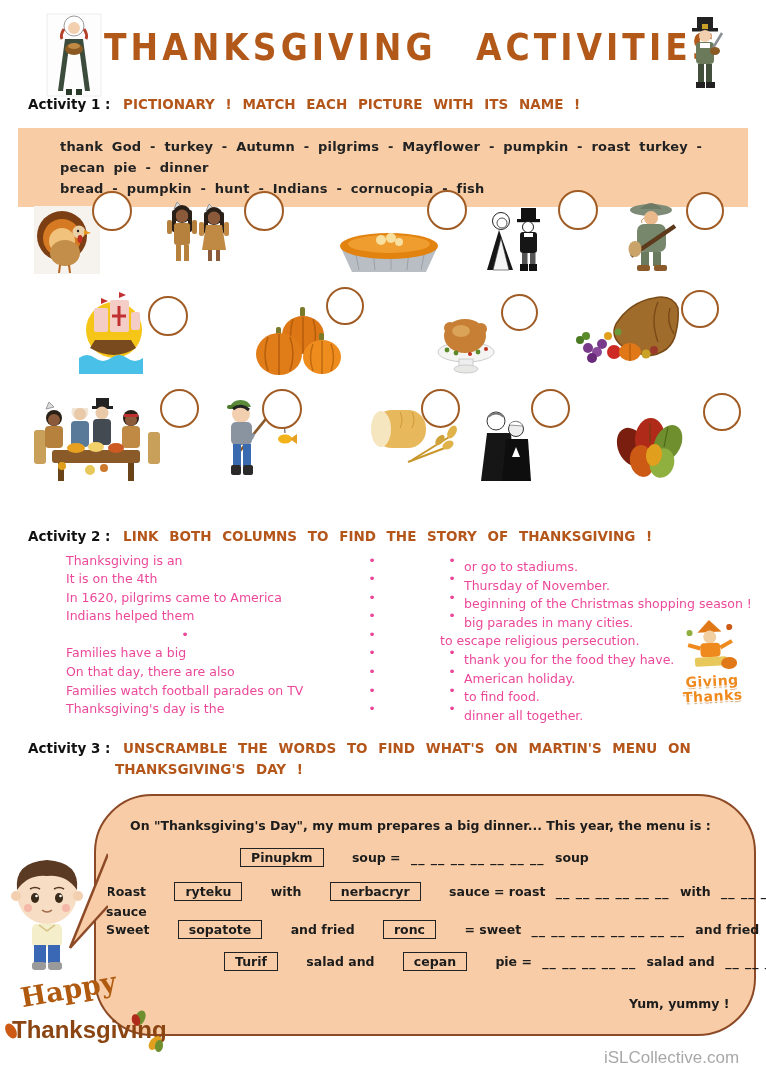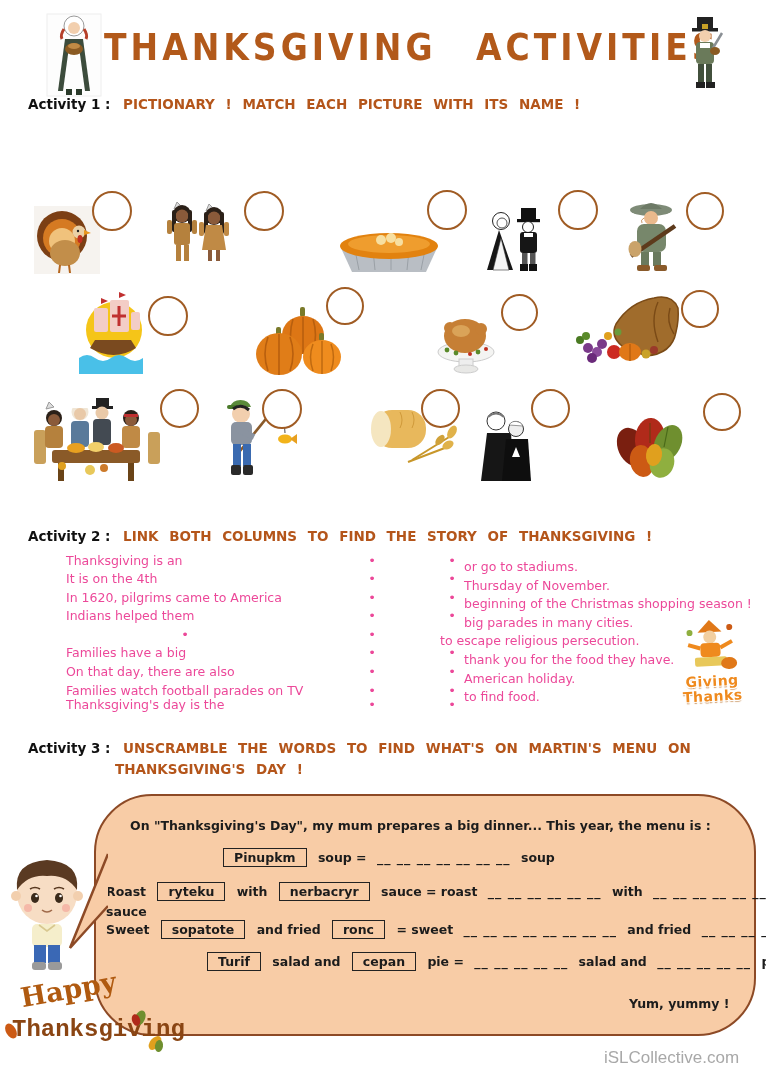--- a/index.html
+++ b/index.html
@@ -29,27 +29,27 @@
   .a2b{text-align:center;font-size:13px;}
   .a2right{white-space:nowrap;margin-top:13px;}
   
   .giving{position:absolute;left:670px;top:618px;width:82px;text-align:center;transform:rotate(-3deg);}
   .giving .gt{font-size:14px;font-weight:800;color:#ef8a1e;line-height:15px;letter-spacing:.5px;
       text-shadow:-1px -1px 0 #fff,1px -1px 0 #fff,-1px 1px 0 #fff,1px 1px 0 #fff,0 2px 1px #c96;}
   
   .bubble{position:absolute;left:94px;top:794px;width:658px;height:238px;background:#f8cca6;
           border:2.5px solid #8d4a26;border-radius:58px;}
   .bubble .bt{position:absolute;font-size:12.5px;font-weight:600;color:#1c1c1c;white-space:nowrap;}
-  .wbox{display:inline-block;border:1.4px solid #222;padding:1px 10px;margin:0 7px;
+  .wbox{display:inline-block;border:1.4px solid #222;padding:1px 10px;margin:0 24px;
         background:transparent;}
   .blanks{font-weight:700;letter-spacing:1px;margin:12px 6px;}
   
   .happy{position:absolute;left:20px;top:974px;font-family:"DejaVu Serif",serif;font-weight:700;
          font-size:27px;color:#b05a10;transform:rotate(-10deg);}
-  .thanks{position:absolute;left:12px;top:1016px;font-family:Liberation Mono, monospace;font-weight:700;
+  .thanks{position:absolute;left:12px;top:1016px;font-family:Liberation Sans, sans-serif;font-weight:700;
           font-size:24px;color:#8a4513;}
   .watermark{position:absolute;left:604px;top:1048px;font-family:"Liberation Sans",sans-serif;
              font-size:17px;color:#a8a8a8;}
 </style>
 </head>
 <body>
 
 <div class="page">
 
   <div class="abs" style="left:46px;top:13px;width:56px;height:84px;">
@@ -84,20 +84,24 @@
       <rect x="12" y="67" width="9" height="6" fill="#222"></rect>
         <rect x="22" y="67" width="9" height="6" fill="#222"></rect>
     </svg>
   </div>
 
   <div class="act-head" style="left:28px;top:96px;">
     <span class="act-label">Activity 1 :</span>
     <span class="act-title">PICTIONARY ! MATCH EACH PICTURE WITH ITS NAME !</span>
   </div>
 
+  <div class="wordbank">
+    <div>thank God - turkey - Autumn - pilgrims - Mayflower - pumpkin - roast turkey - pecan pie - dinner</div>
+    <div>bread - pumpkin - hunt - Indians - cornucopia - fish</div>
+  </div>
 
   <div class="pic" style="left:34px;top:204px;width:70px;height:72px;">
     <svg viewBox="0 0 70 72">
       <rect x="0" y="2" width="66" height="68" fill="#f6f3ef"></rect>
       <circle cx="28" cy="32" r="25" fill="#7c3f14"></circle>
       <circle cx="28" cy="34" r="19" fill="#d57a22"></circle>
       <circle cx="28" cy="37" r="13" fill="#f0c27c"></circle>
       <ellipse cx="31" cy="49" rx="15" ry="13" fill="#c28e4a"></ellipse>
       <circle cx="45" cy="28" r="6.5" fill="#ead0a6"></circle>
       <polygon points="50,26 57,29 50,31" fill="#e8961e"></polygon>
@@ -401,20 +405,21 @@
       <div class="a2row">
         <span class="a2left">Families watch football parades on TV</span>
         <span class="a2b">•</span>
         <span class="a2b">•</span>
         <span class="a2right">to find food.</span>
       </div>
       <div class="a2row">
         <span class="a2left">Thanksgiving's day is the</span>
         <span class="a2b">•</span>
         <span class="a2b">•</span>
+        <span class="a2right">dinner all together.</span>
       </div>
     </div>
 
   <div class="giving">
     <svg viewBox="0 0 64 52" width="64" height="52">
       <polygon points="32,2 44,14 20,14" fill="#e07818"></polygon>
       <circle cx="32" cy="19" r="6.5" fill="#f2cfa0"></circle>
       <rect x="22" y="25" width="20" height="14" rx="4" fill="#ef8a1e"></rect>
       <line x1="10" y1="26" x2="22" y2="30" stroke="#ef8a1e" stroke-width="4"></line>
       <line x1="54" y1="24" x2="42" y2="30" stroke="#ef8a1e" stroke-width="4"></line>

